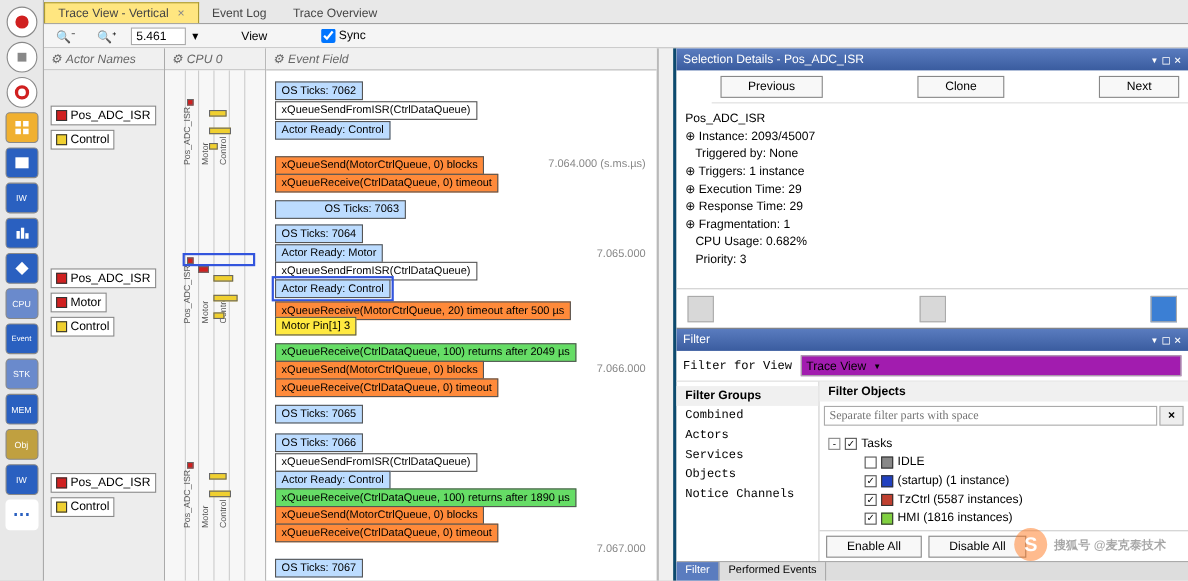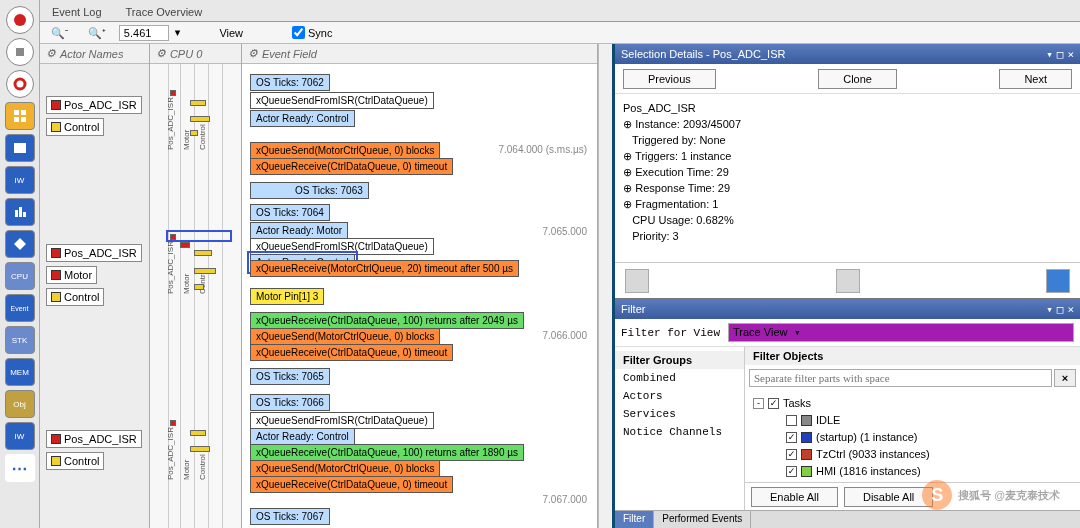--- a/index.html
+++ b/index.html
@@ -10,21 +10,21 @@
 .sb-btn.sq{border-radius:4px;width:30px;height:28px;}
 .sb-icon{width:16px;height:16px;}
 .main{flex:1;display:flex;flex-direction:column;min-width:0;}
 .tabbar{height:22px;background:#e8e8e8;display:flex;align-items:flex-end;border-bottom:1px solid #999;}
 .tab{padding:3px 12px;color:#444;cursor:pointer;font-size:11px;}
 .tab.active{background:#ffe680;border:1px solid #aa9933;border-bottom:none;}
 .tab .x{margin-left:8px;color:#888;}
 .toolbar{height:22px;background:#f5f5f5;border-bottom:1px solid #bbb;display:flex;align-items:center;padding:0 4px;gap:6px;}
 .tb-btn{padding:2px 6px;border:1px solid transparent;cursor:pointer;}
 .zoom-val{border:1px solid #aaa;background:#fff;padding:1px 4px;width:50px;}
-.sync-chk{display:flex;align-items:center;gap:3px;}
+.sync-chk{display:flex;align-items:flex-start;gap:3px;}
 .content-row{flex:1;display:flex;min-height:0;}
 .trace-left{width:110px;background:#fff;border-right:1px solid #aaa;display:flex;flex-direction:column;}
 .col-hdr{height:20px;background:#f0f0f0;border-bottom:1px solid #bbb;padding:3px 6px;color:#666;font-style:italic;display:flex;align-items:center;gap:4px;}
 .actor-list{flex:1;position:relative;background:#ededed;}
 .actor-tag{position:absolute;left:6px;background:#fff;border:1px solid #888;padding:2px 4px;display:flex;align-items:center;gap:3px;font-size:10px;max-width:96px;overflow:hidden;white-space:nowrap;}
 .sq-dot{width:10px;height:10px;border:1px solid #333;flex-shrink:0;}
 .trace-mid{flex:1;display:flex;min-width:0;}
 .cpu-col{width:92px;border-right:1px solid #aaa;background:#fff;}
 .cpu-body{position:relative;height:calc(100% - 20px);background:#f7f7f7;}
 .lane{position:absolute;width:1px;background:#ccc;top:0;bottom:0;}
@@ -34,21 +34,21 @@
 .event-col{flex:1;border-right:1px solid #aaa;background:#fff;position:relative;}
 .event-body{position:relative;height:calc(100% - 20px);}
 .ev-tag{position:absolute;left:8px;border:1px solid #555;padding:2px 5px;font-size:10px;white-space:nowrap;}
 .ts-label{position:absolute;right:10px;font-size:10px;color:#888;}
 .side-vbar{width:14px;background:#f0f0f0;border-left:1px solid #bbb;}
 .right-pane{width:468px;display:flex;flex-direction:column;border-left:3px solid #0c4a6e;}
 .pane-title{height:20px;background:linear-gradient(#5a7cbf,#3a5c9f);color:#fff;padding:2px 6px;display:flex;align-items:center;justify-content:space-between;font-size:11px;}
 .pane-title .ctrls{display:flex;gap:4px;}
 .pane-title .pc{cursor:pointer;font-family:monospace;}
 .sel-panel{flex:1;background:#fff;display:flex;flex-direction:column;min-height:0;}
-.sel-btns{height:30px;display:flex;align-items:center;padding:4px 8px;gap:10px;border-bottom:1px solid #ddd;}
+.sel-btns{height:30px;display:flex;align-items:center;padding:4px 8px;gap:10px;border-bottom:1px solid #ddd;margin-left:32px;}
 .btn{border:1px solid #888;background:#f8f8f8;padding:3px 18px;cursor:pointer;font-size:11px;}
 .btn.wide{padding:3px 24px;}
 .sel-tree{flex:1;padding:6px 8px;font-family:'Courier New',monospace;font-size:11px;line-height:16px;overflow:hidden;}
 .tree-line{white-space:pre;}
 .sg-icons{height:36px;border-top:1px solid #ccc;display:flex;justify-content:space-between;align-items:center;padding:0 10px;}
 .sg-ic{width:24px;height:24px;background:#d8d8d8;border:1px solid #aaa;}
 .sg-ic.active{background:#3b7fd4;}
 .filter-panel{height:230px;background:#fff;display:flex;flex-direction:column;border-top:1px solid #777;}
 .fv-row{display:flex;align-items:center;padding:4px 6px;gap:8px;border-bottom:1px solid #ddd;}
 .fv-sel{border:1px solid #aaa;padding:2px 4px;flex:1;background:#a21caf;}
@@ -122,20 +122,21 @@
     <div class="sb-btn sq" style="background:#2a60c0;color:#fff;font-size:7px;">Event</div>
     <div class="sb-btn sq" style="background:#6a8acc;color:#fff;font-size:8px">STK</div>
     <div class="sb-btn sq" style="background:#2a60c0;color:#fff;font-size:8px">MEM</div>
     <div class="sb-btn sq" style="background:#c0a040;color:#fff;font-size:8px">Obj</div>
     <div class="sb-btn sq" style="background:#2a60c0;color:#fff;font-size:8px">IW</div>
     <div class="sb-btn sq" style="background:#fff;border:none;color:#2a60c0;font-size:16px;font-weight:bold;">⋯</div>
   </div>
 
   <div class="main">
     <div class="tabbar">
+      <div class="tab active"><span>Trace View - Vertical</span><span class="x">×</span></div>
       <div class="tab">Event Log</div>
       <div class="tab">Trace Overview</div>
     </div>
     <div class="toolbar">
       <span class="tb-btn">🔍⁻</span>
       <span class="tb-btn">🔍⁺</span>
       <span class="zoom-val">5.461</span>
       <span>▾</span>
       <span style="width:20px"></span>
       <span class="tb-btn">View</span>
@@ -229,21 +230,21 @@
               <div class="ev-tag" style="top: 10px; background: rgb(188, 220, 255);">OS Ticks: 7062</div>
               <div class="ev-tag" style="top: 28px; background: rgb(255, 255, 255);">xQueueSendFromISR(CtrlDataQueue)</div>
               <div class="ev-tag" style="top: 46px; background: rgb(188, 220, 255);">Actor Ready: Control</div>
               <div class="ev-tag" style="top: 78px; background: rgb(255, 138, 58);">xQueueSend(MotorCtrlQueue, 0) blocks</div>
               <div class="ev-tag" style="top: 94px; background: rgb(255, 138, 58);">xQueueReceive(CtrlDataQueue, 0) timeout</div>
               <div class="ev-tag" style="top: 118px; background: rgb(188, 220, 255); padding-left: 44px;">OS Ticks: 7063</div>
               <div class="ev-tag" style="top: 140px; background: rgb(188, 220, 255);">OS Ticks: 7064</div>
               <div class="ev-tag" style="top: 158px; background: rgb(188, 220, 255);">Actor Ready: Motor</div>
               <div class="ev-tag" style="top: 174px; background: rgb(255, 255, 255);">xQueueSendFromISR(CtrlDataQueue)</div>
               <div class="ev-tag" style="top: 190px; background: rgb(188, 220, 255); outline: rgb(51, 85, 221) solid 2px; outline-offset: 1px;">Actor Ready: Control</div>
-              <div class="ev-tag" style="top: 196px; background: rgb(255, 138, 58);">xQueueReceive(MotorCtrlQueue, 20) timeout after 500 µs</div>
+              <div class="ev-tag" style="top: 210px; background: rgb(255, 138, 58);">xQueueReceive(MotorCtrlQueue, 20) timeout after 500 µs</div>
               <div class="ev-tag" style="top: 224px; background: rgb(255, 233, 64);">Motor Pin[1] 3</div>
               <div class="ev-tag" style="top: 248px; background: rgb(102, 221, 102);">xQueueReceive(CtrlDataQueue, 100) returns after 2049 µs</div>
               <div class="ev-tag" style="top: 264px; background: rgb(255, 138, 58);">xQueueSend(MotorCtrlQueue, 0) blocks</div>
               <div class="ev-tag" style="top: 280px; background: rgb(255, 138, 58);">xQueueReceive(CtrlDataQueue, 0) timeout</div>
               <div class="ev-tag" style="top: 304px; background: rgb(188, 220, 255);">OS Ticks: 7065</div>
               <div class="ev-tag" style="top: 330px; background: rgb(188, 220, 255);">OS Ticks: 7066</div>
               <div class="ev-tag" style="top: 348px; background: rgb(255, 255, 255);">xQueueSendFromISR(CtrlDataQueue)</div>
               <div class="ev-tag" style="top: 364px; background: rgb(188, 220, 255);">Actor Ready: Control</div>
               <div class="ev-tag" style="top: 380px; background: rgb(102, 221, 102);">xQueueReceive(CtrlDataQueue, 100) returns after 1890 µs</div>
               <div class="ev-tag" style="top: 396px; background: rgb(255, 138, 58);">xQueueSend(MotorCtrlQueue, 0) blocks</div>
@@ -306,20 +307,21 @@
             <span style="font-family:'Courier New',monospace;">Filter for View</span>
             <div class="fv-sel" style="font-family:'Courier New In',monospace;"><span>Trace View</span> ▾</div>
           </div>
           <div class="filter-body">
             <div class="fg-col">
               <div class="fg-hdr">Filter Groups</div>
               <div id="fg-list">
                   <div class="fg-item" style="font-family: &quot;Courier New&quot;, monospace;">Combined</div>
                   <div class="fg-item" style="font-family: &quot;Courier New&quot;, monospace;">Actors</div>
                   <div class="fg-item" style="font-family: &quot;Courier New&quot;, monospace;">Services</div>
+                  <div class="fg-item" style="font-family: &quot;Courier New&quot;, monospace;">Objects</div>
                   <div class="fg-item" style="font-family: &quot;Courier New&quot;, monospace;">Notice Channels</div>
                 </div>
             </div>
             <div class="fo-col">
               <div class="fg-hdr">Filter Objects</div>
               <div class="fo-search">
                 <input placeholder="Separate filter parts with space" style="">
                 <button>×</button>
               </div>
               <div class="fo-tree" id="fo-tree">
@@ -337,21 +339,21 @@
                   <div class="fo-line" style="padding-left: 18px;">
                     <span style="width:11px;flex-shrink:0"></span>
                     <span class="fo-chk" style="background: rgb(255, 255, 255); font-size: 9px; line-height: 9px; text-align: center;">✓</span>
                     <span class="fo-sq" style="background:#2040c0"></span>
                     <span>(startup) (1 instance)</span>
                   </div>
                   <div class="fo-line" style="padding-left: 18px;">
                     <span style="width:11px;flex-shrink:0"></span>
                     <span class="fo-chk" style="background: rgb(255, 255, 255); font-size: 9px; line-height: 9px; text-align: center;">✓</span>
                     <span class="fo-sq" style="background:#c04030"></span>
-                    <span>TzCtrl (9033 instances)</span>
+                    <span>TzCtrl (5587 instances)</span>
                   </div>
                   <div class="fo-line" style="padding-left: 18px;">
                     <span style="width:11px;flex-shrink:0"></span>
                     <span class="fo-chk" style="background: rgb(255, 255, 255); font-size: 9px; line-height: 9px; text-align: center;">✓</span>
                     <span class="fo-sq" style="background:#80d040"></span>
                     <span>HMI (1816 instances)</span>
                   </div>
                   <div class="fo-line" style="padding-left: 18px;">
                     <span style="width:11px;flex-shrink:0"></span>
                     <span>Control (39322 instances)</span>

